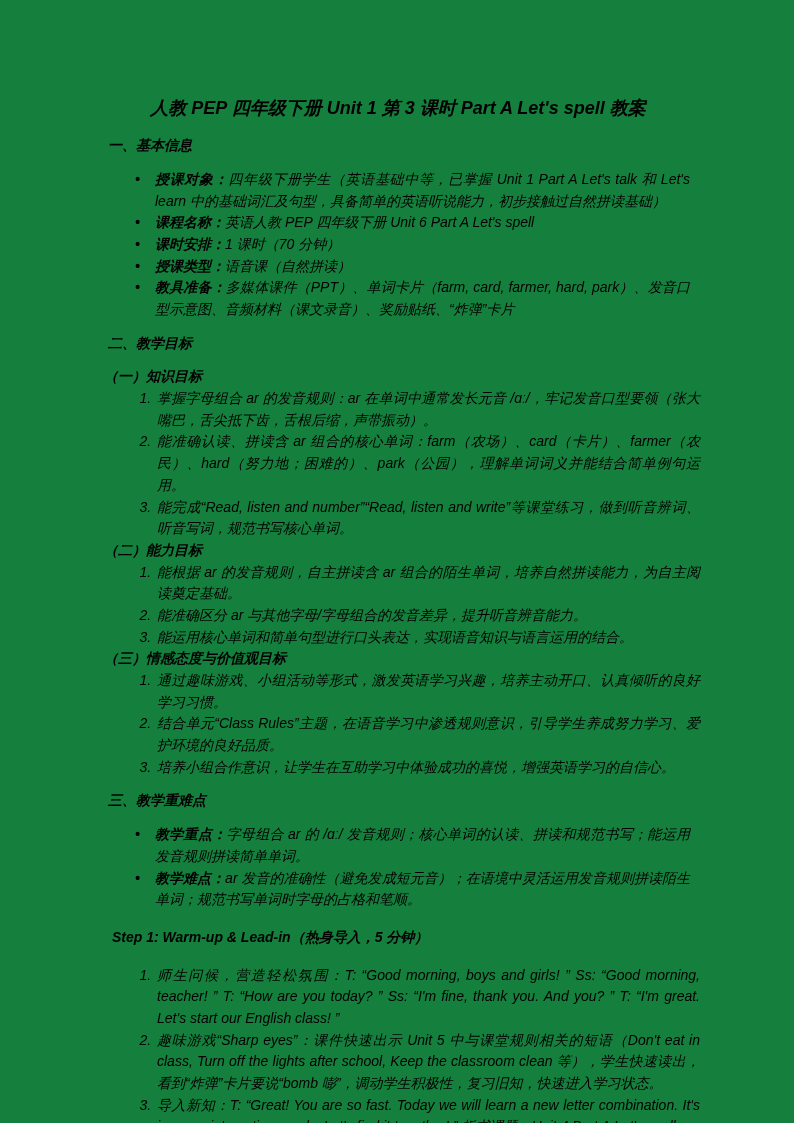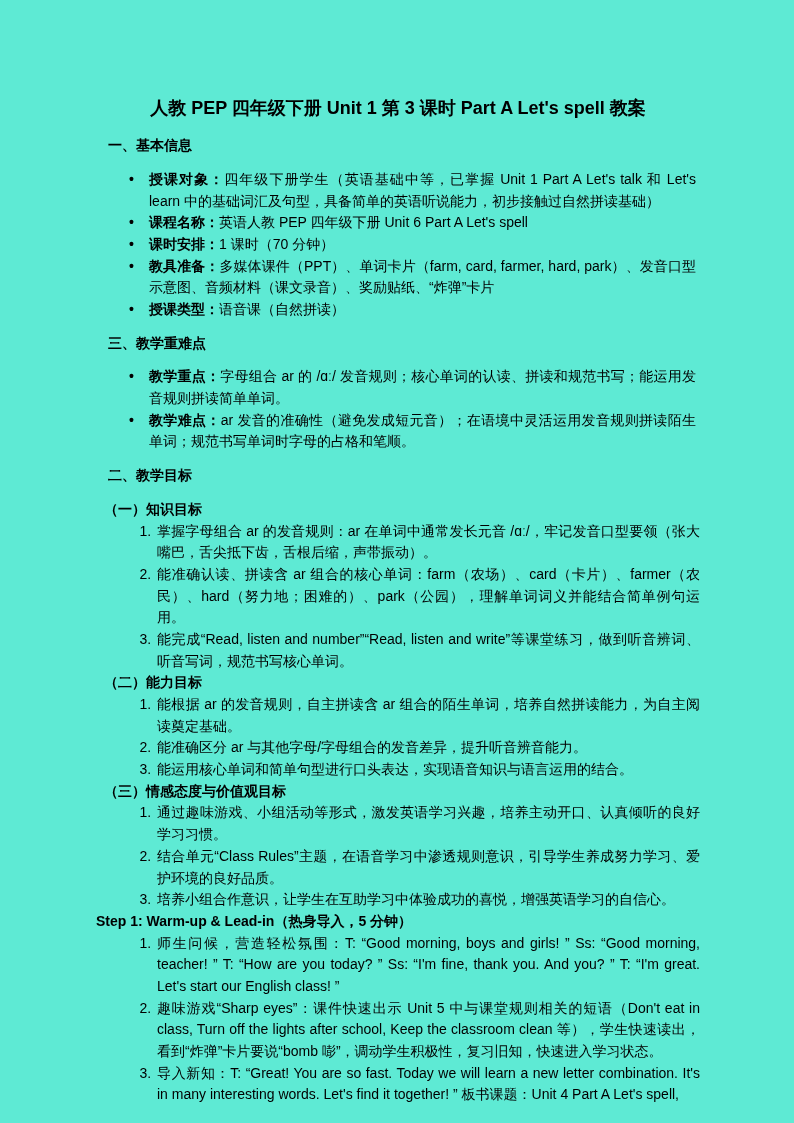--- a/index.html
+++ b/index.html
@@ -2,49 +2,50 @@
 <html><head>
 <meta charset="utf-8">
 <style>
   html, body { margin: 0; padding: 0; background: #ffffff; }
   .page {
     width: 794px;
     height: 1123px;
     box-sizing: border-box;
     margin: 0 auto;
     padding: 96px 94px 40px 96px;
-    background: #5eead4;
+    background: #15803d;
     color: #000000;
     font-family: "Liberation Sans", "DejaVu Sans", sans-serif;
     font-size: 14px;
     line-height: 1.55;
     text-align: justify;
+    font-style: italic;
   }
   .doc-title {
     font-size: 18px;
     font-weight: bold;
     text-align: center;
     margin: 0 0 14px 0;
     line-height: 1.4;
   }
   .h2 {
     font-weight: bold;
     margin: 12px;
   }
   .h3 {
     font-weight: bold;
     margin: 0 0 0 8px;
   }
   .step-heading {
     font-weight: bold;
-    margin: 0;
+    margin: 16px;
   }
   ul.bullets {
     list-style: none;
-    margin: 4px;
+    margin: 10px;
     padding: 0 0 0 49px;
   }
   ul.bullets > li {
     position: relative;
   }
   ul.bullets > li::before {
     content: "\2022";
     position: absolute;
     left: -20px;
     top: 0;
@@ -66,30 +67,22 @@
 <div class="page">
 
   <h1 class="doc-title">人教 PEP 四年级下册 Unit 1 第 3 课时  Part A Let's spell  教案</h1>
 
   <div>
     <div class="h2">一、基本信息</div>
     <ul class="bullets">
       <li><span class="lbl">授课对象：</span><span>四年级下册学生（英语基础中等，已掌握 Unit 1 Part A Let's talk 和 Let's learn 中的基础词汇及句型，具备简单的英语听说能力，初步接触过自然拼读基础）</span></li>
       <li><span class="lbl">课程名称：</span><span>英语人教 PEP 四年级下册 Unit 6 Part A Let's spell</span></li>
       <li><span class="lbl">课时安排：</span><span>1 课时（70 分钟）</span></li>
+      <li><span class="lbl">授课类型：</span><span>语音课（自然拼读）</span></li>
       <li><span class="lbl">教具准备：</span><span>多媒体课件（PPT）、单词卡片（farm, card, farmer, hard, park）、发音口型示意图、音频材料（课文录音）、奖励贴纸、“炸弹”卡片</span></li>
-      <li><span class="lbl">授课类型：</span><span>语音课（自然拼读）</span></li>
-    </ul>
-  </div>
-
-  <div>
-    <div class="h2">三、教学重难点</div>
-    <ul class="bullets">
-      <li><span class="lbl">教学重点：</span><span>字母组合 ar 的 /ɑː/ 发音规则；核心单词的认读、拼读和规范书写；能运用发音规则拼读简单单词。</span></li>
-      <li><span class="lbl">教学难点：</span><span>ar 发音的准确性（避免发成短元音）；在语境中灵活运用发音规则拼读陌生单词；规范书写单词时字母的占格和笔顺。</span></li>
     </ul>
   </div>
 
   <div>
     <div class="h2">二、教学目标</div>
 
     <div class="h3">（一）知识目标</div>
     <ol class="nums">
       <li>掌握字母组合 ar 的发音规则：ar 在单词中通常发长元音 /ɑː/，牢记发音口型要领（张大嘴巴，舌尖抵下齿，舌根后缩，声带振动）。</li>
       <li>能准确认读、拼读含 ar 组合的核心单词：farm（农场）、card（卡片）、farmer（农民）、hard（努力地；困难的）、park（公园），理解单词词义并能结合简单例句运用。</li>
@@ -105,20 +98,28 @@
 
     <div class="h3">（三）情感态度与价值观目标</div>
     <ol class="nums">
       <li>通过趣味游戏、小组活动等形式，激发英语学习兴趣，培养主动开口、认真倾听的良好学习习惯。</li>
       <li>结合单元“Class Rules”主题，在语音学习中渗透规则意识，引导学生养成努力学习、爱护环境的良好品质。</li>
       <li>培养小组合作意识，让学生在互助学习中体验成功的喜悦，增强英语学习的自信心。</li>
     </ol>
   </div>
 
   <div>
+    <div class="h2">三、教学重难点</div>
+    <ul class="bullets">
+      <li><span class="lbl">教学重点：</span><span>字母组合 ar 的 /ɑː/ 发音规则；核心单词的认读、拼读和规范书写；能运用发音规则拼读简单单词。</span></li>
+      <li><span class="lbl">教学难点：</span><span>ar 发音的准确性（避免发成短元音）；在语境中灵活运用发音规则拼读陌生单词；规范书写单词时字母的占格和笔顺。</span></li>
+    </ul>
+  </div>
+
+  <div>
     <div class="step-heading">Step 1: Warm-up &amp; Lead-in（热身导入，5 分钟）</div>
     <ol class="nums">
       <li>师生问候，营造轻松氛围：T: “Good morning, boys and girls! ” Ss: “Good morning, teacher! ” T: “How are you today? ” Ss: “I'm fine, thank you. And you? ” T: “I'm great. Let's start our English class! ”</li>
       <li>趣味游戏“Sharp eyes”：课件快速出示 Unit 5 中与课堂规则相关的短语（Don't eat in class, Turn off the lights after school, Keep the classroom clean 等），学生快速读出，看到“炸弹”卡片要说“bomb 嘭”，调动学生积极性，复习旧知，快速进入学习状态。</li>
       <li>导入新知：T: “Great! You are so fast. Today we will learn a new letter combination. It's in many interesting words. Let's find it together! ” 板书课题：Unit 4 Part A Let's spell,</li>
     </ol>
   </div>
 
 </div>
 

